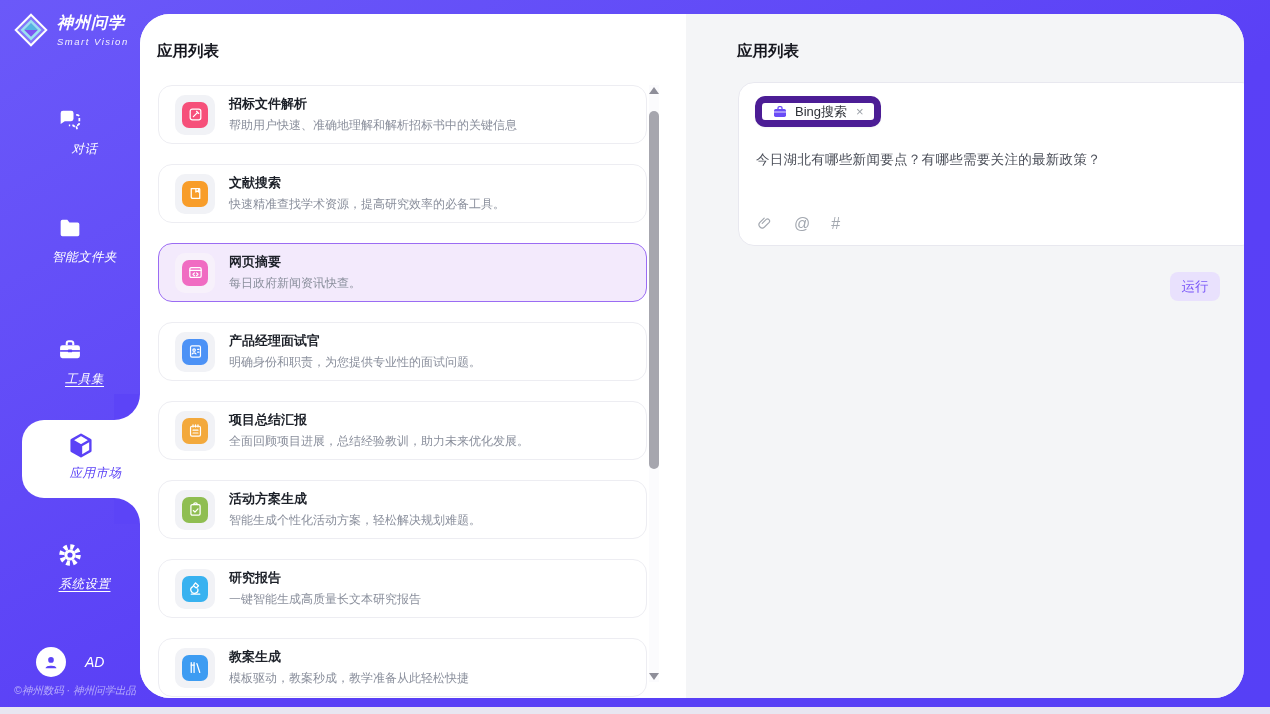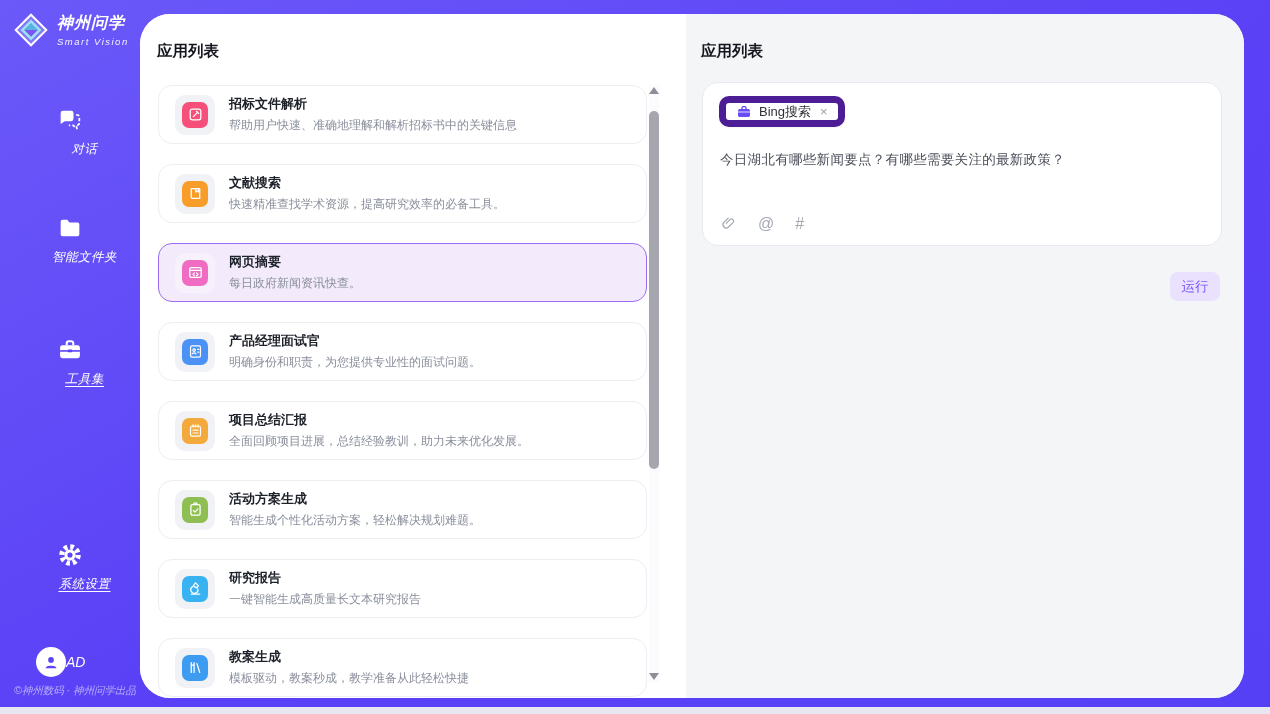--- a/index.html
+++ b/index.html
@@ -34,29 +34,29 @@
     cursor:pointer;
   }
   .active-tab .nav-label { color:var(--accent); margin-top:4px; }
   .conn { position:absolute; right:0; width:26px; height:26px; background:#fff; }
   .conn-top { top:-26px; }
   .conn-bottom { bottom:-26px; }
   .conn::after { content:""; position:absolute; inset:0; background:#5C44F7; }
   .conn-top::after { border-bottom-right-radius:26px; }
   .conn-bottom::after { border-top-right-radius:26px; }
 
-  .user-row { position:absolute; top:647px; left:36px; display:flex; align-items:center; gap:0; }
+  .user-row { position:absolute; top:647px; left:36px; display:flex; align-items:center; gap:19px; }
   .avatar-circle { width:30px; height:30px; border-radius:50%; background:#fff; display:flex; align-items:center; justify-content:center; }
   .user-name { font-size:14px; }
   .copyright { position:absolute; top:684px; left:0; width:150px; text-align:center; font-size:10.5px; color:rgba(255,255,255,.55); white-space:nowrap; }
 
   
   .frame {
     position:absolute; left:140px; top:14px; width:1104px; height:684px;
-    border-radius:30px; overflow:hidden; display:flex; background:#F4F5F7;
+    border-radius:30px; overflow:hidden; display:flex; background:#F4F5F7;gap:36px;
   }
 
   
   .list-panel { position:relative; width:546px; background:#fff; flex:none; }
   .panel-title { position:absolute; top:27px; left:17px; font-size:15.5px; font-weight:700; color:#15161E; }
   .cards { position:absolute; top:71px; left:18px; width:489px; }
   .app-card {
     display:flex; align-items:center; gap:14px;
     height:59px; margin-bottom:20px; padding:0 16px;
     background:#fff; border:1px solid #EDEDF2; border-radius:14px; cursor:pointer;
@@ -134,20 +134,30 @@
   <div class="nav-item" style="top:336px">
     <svg width="28" height="28" viewBox="0 0 24 24">
       <path d="M9.2 8V6.3A1.8 1.8 0 0 1 11 4.5h2a1.8 1.8 0 0 1 1.8 1.8V8" fill="none" stroke="#fff" stroke-width="1.8"></path>
       <rect x="3.5" y="8" width="17" height="11" rx="2" fill="#fff"></rect>
       <path d="M3.5 12.8h17" stroke="#5C44F7" stroke-width="1.4"></path>
       <rect x="10.2" y="11.6" width="3.6" height="2.4" rx="0.6" fill="#5C44F7"></rect>
     </svg>
     <div class="nav-label underlined">工具集</div>
   </div>
 
+  <div class="active-tab">
+    <div class="conn conn-top"></div>
+    <div class="conn conn-bottom"></div>
+    <svg width="30" height="30" viewBox="0 0 24 24" style="display:block;margin:0 auto;">
+      <path d="M12 3l7.5 4.3v8.6L12 20.2l-7.5-4.3V7.3z" fill="none" stroke="#5B42F6" stroke-width="1.9" stroke-linejoin="round"></path>
+      <path d="M4.5 7.3L12 11.6l7.5-4.3M12 11.6v8.6" fill="none" stroke="#5B42F6" stroke-width="1.9" stroke-linejoin="round"></path>
+      <path d="M4.5 7.3l7.5 4.3v8.6l-7.5-4.3z" fill="#5B42F6"></path>
+    </svg>
+    <div class="nav-label">应用市场</div>
+  </div>
 
   <div class="nav-item" style="top:541px">
     <svg width="28" height="28" viewBox="0 0 24 24">
       <circle cx="12" cy="12" r="7" fill="none" stroke="#fff" stroke-width="4.5" stroke-dasharray="3 2.5"></circle>
       <circle cx="12" cy="12" r="4.8" fill="#fff"></circle>
       <circle cx="12" cy="12" r="2.2" fill="#5C44F7"></circle>
     </svg>
     <div class="nav-label underlined">系统设置</div>
   </div>
 

